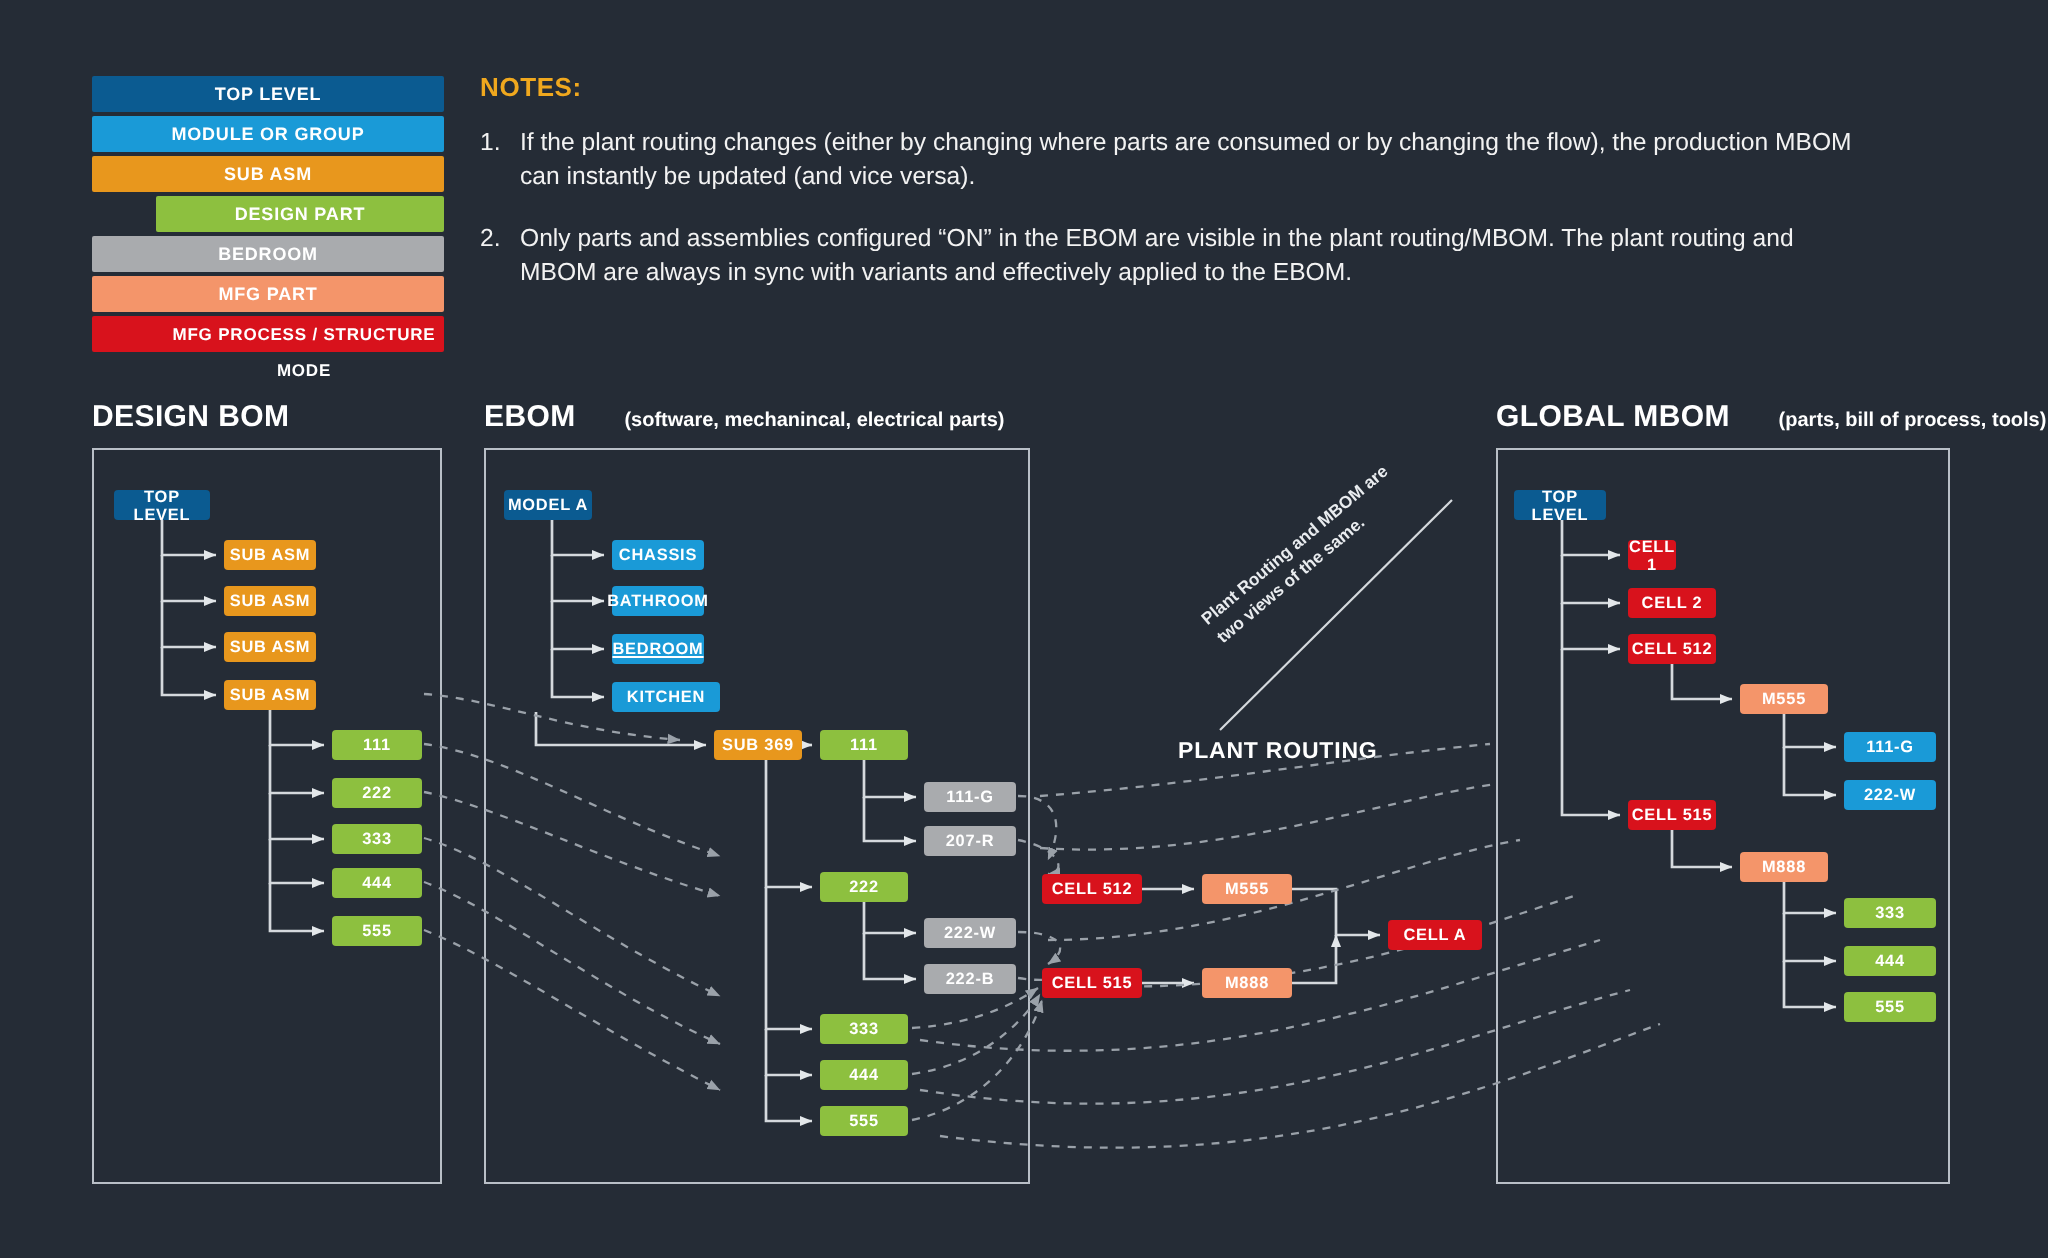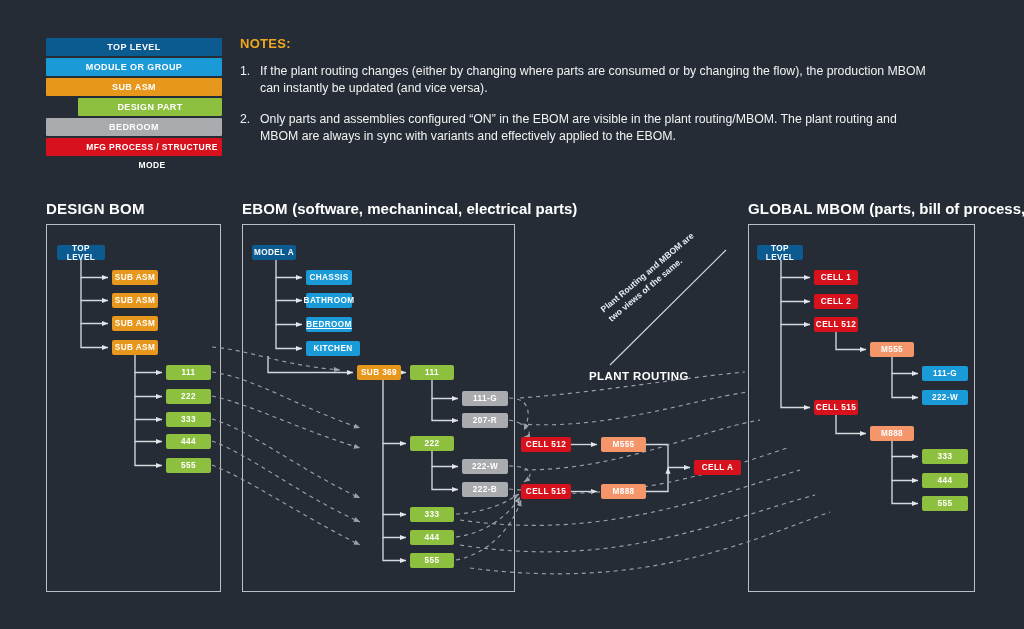--- a/index.html
+++ b/index.html
@@ -33,21 +33,21 @@
   .notes-title{color:#f0a81e;font-weight:bold;font-size:13px;letter-spacing:.3px;}
   .notes-list{margin:12px 0 0 0;padding:0;list-style:none;}
   .notes-list li{
     position:relative;padding-left:20px;color:#f2f2f2;
     font-size:12.3px;line-height:1.42;margin-bottom:13px;
   }
   .notes-list li .num{position:absolute;left:0;top:0;}
 
   
   .sect-title{position:absolute;color:#ffffff;font-weight:bold;font-size:15px;letter-spacing:.2px;white-space:nowrap;}
-  .sect-title .sub{font-size:15px;font-weight:bold;letter-spacing:0;}
+  .sect-title .sub{font-size:10px;font-weight:bold;letter-spacing:0;margin-left:20px;}
   .panel{position:absolute;border:1px solid #b9bfc7;box-sizing:border-box;}
 
   
   .node{
     position:absolute;color:#ffffff;font-weight:bold;
     font-size:8.2px;letter-spacing:.4px;
     display:flex;align-items:center;justify-content:center;
     border-radius:2px;text-align:center;height:15px;
     box-sizing:border-box;z-index:5;
   }
@@ -73,20 +73,21 @@
 <body>
 
 <div id="stage">
 
   <div class="legend">
     <div class="legend-row lg-top">TOP LEVEL</div>
     <div class="legend-row lg-mod">MODULE OR GROUP</div>
     <div class="legend-row lg-sub">SUB ASM</div>
     <div class="legend-row lg-des">DESIGN PART</div>
     <div class="legend-row lg-var">BEDROOM</div>
+    <div class="legend-row lg-mfgp">MFG PART</div>
     <div class="legend-row lg-mfgproc">MFG PROCESS / STRUCTURE MODE</div>
   </div>
 
   <div class="notes">
     <div class="notes-title">NOTES:</div>
     <ul class="notes-list">
       <li>
         <span class="num">1.</span>
         <span>If the plant routing changes (either by changing where parts are consumed or by changing the flow), the production MBOM can instantly be updated (and vice versa).</span>
       </li>
@@ -230,21 +231,21 @@
   <div class="node n-des" style="left:410px;top:530px;width:44px;">444</div>
   <div class="node n-des" style="left:410px;top:553px;width:44px;">555</div>
 
   <div class="node n-proc" style="left:521px;top:437px;width:50px;">CELL 512</div>
   <div class="node n-mfgp" style="left:601px;top:437px;width:45px;">M555</div>
   <div class="node n-proc" style="left:521px;top:484px;width:50px;">CELL 515</div>
   <div class="node n-mfgp" style="left:601px;top:484px;width:45px;">M888</div>
   <div class="node n-proc" style="left:694px;top:460px;width:47px;">CELL A</div>
 
   <div class="node n-top" style="left:757px;top:245px;width:46px;">TOP LEVEL</div>
-  <div class="node n-proc" style="left:814px;top:270px;width:44px;">CELL 1</div>
+  <div class="node n-proc" style="left:814px;top:270px;width:24px;">CELL 1</div>
   <div class="node n-proc" style="left:814px;top:294px;width:44px;">CELL 2</div>
   <div class="node n-proc" style="left:814px;top:317px;width:44px;">CELL 512</div>
   <div class="node n-mfgp" style="left:870px;top:342px;width:44px;">M555</div>
   <div class="node n-mod" style="left:922px;top:366px;width:46px;">111-G</div>
   <div class="node n-mod" style="left:922px;top:390px;width:46px;">222-W</div>
   <div class="node n-proc" style="left:814px;top:400px;width:44px;">CELL 515</div>
   <div class="node n-mfgp" style="left:870px;top:426px;width:44px;">M888</div>
   <div class="node n-des" style="left:922px;top:449px;width:46px;">333</div>
   <div class="node n-des" style="left:922px;top:473px;width:46px;">444</div>
   <div class="node n-des" style="left:922px;top:496px;width:46px;">555</div>

